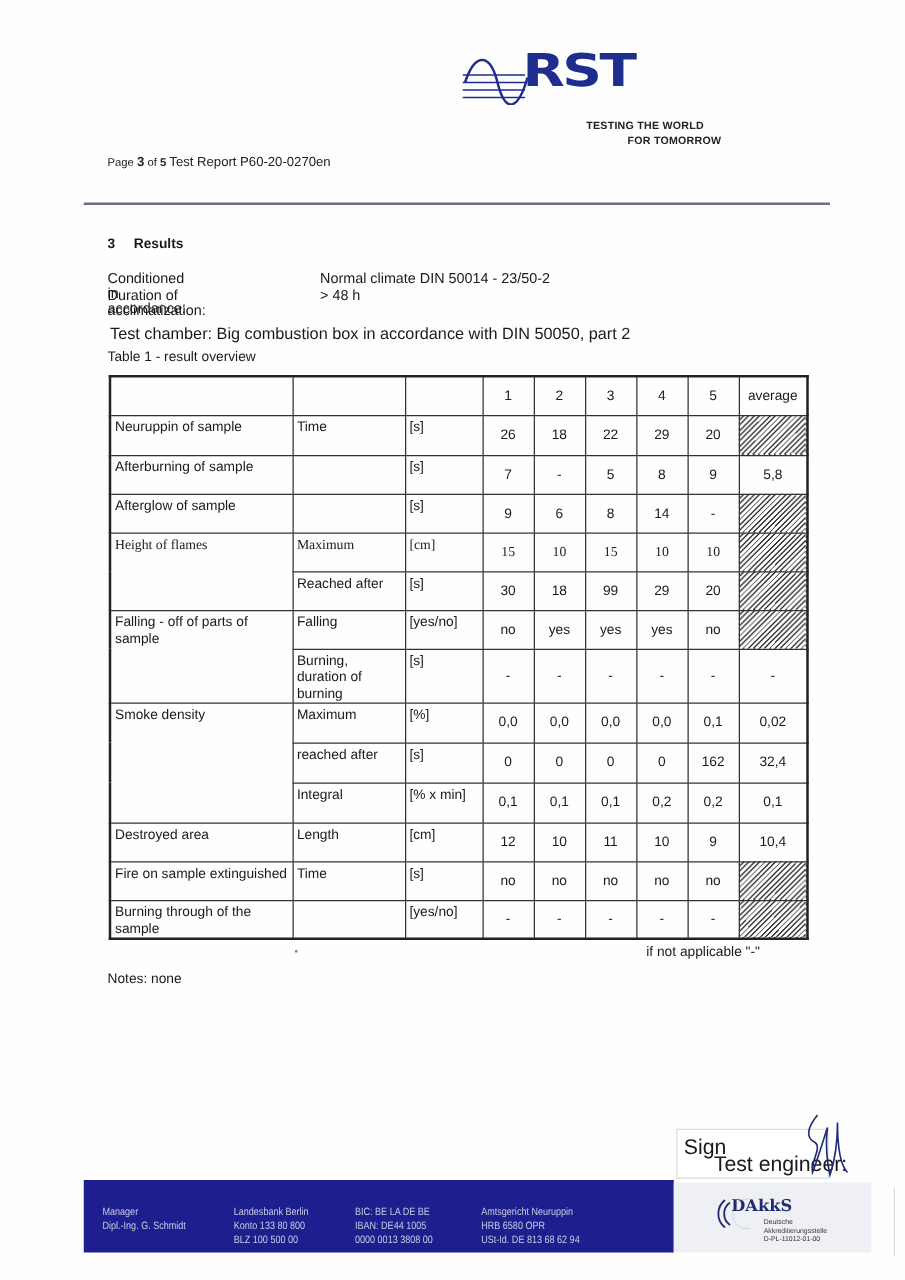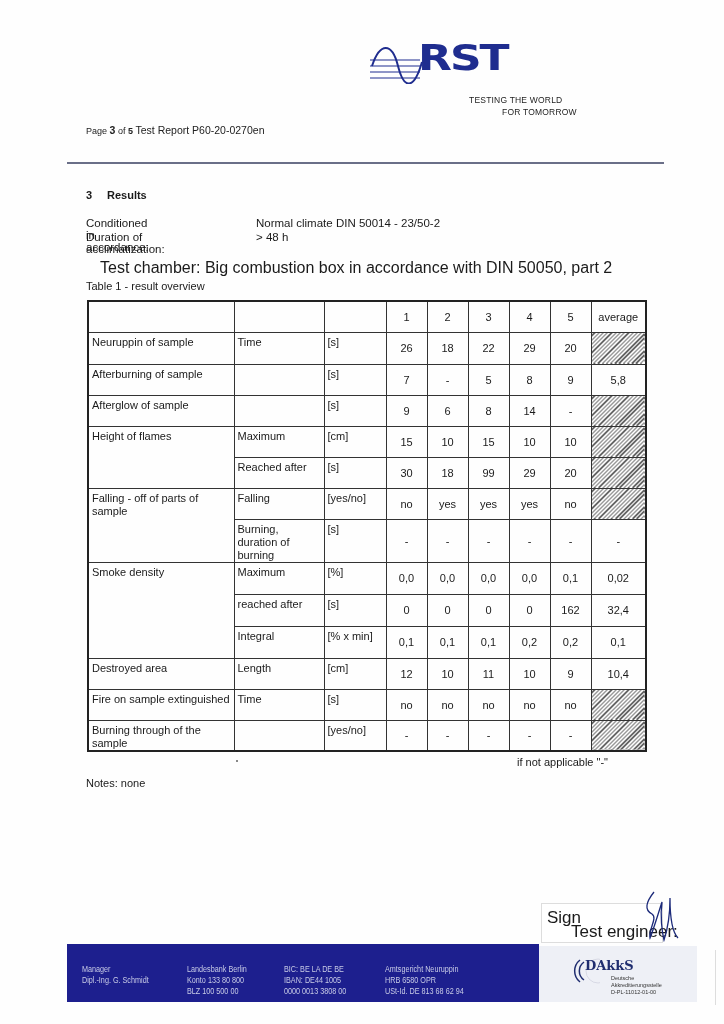--- a/index.html
+++ b/index.html
@@ -3,35 +3,35 @@
 <meta charset="utf-8">
 <style>
   html, body { margin:0; padding:0; }
   body { width:724px; height:1024px; background:#fefefe; position:relative; overflow:hidden;
          font-family:"Liberation Sans", sans-serif; color:#1a1a1a; }
   .abs { position:absolute; }
   
   #logo { left:370px; top:46px; width:175px; height:38px; }
   #logo-word { left:418px; top:38px; font-family:"DejaVu Sans", sans-serif; font-weight:bold; font-size:44px;
                color:#1f2d8f; letter-spacing:-2px; line-height:48px; transform:scaleY(0.82); transform-origin:top left; }
-  .tagline { font-size:8.5px; font-weight:normal; color:#222; letter-spacing:0.2px; }
+  .tagline { font-size:8.5px; font-weight:bold; color:#222; letter-spacing:0.2px; }
   #tag1 { left:469px; top:95px; }
   #tag2 { left:502px; top:107px; }
   #page-info { left:86px; top:124px; font-size:9px; color:#222; }
   #page-info b { font-weight:bold; }
   #page-info .big { font-size:10.5px; }
   #rule { left:67px; top:162px; width:597px; height:1.5px; background:#6a6f88; }
   #sec-title { left:86px; top:189px; font-size:11px; font-weight:bold; }
   #sec-title span.num { display:inline-block; width:21px; }
   .kv { font-size:11.5px; }
   .kv .k { position:absolute; left:0; }
   .kv .v { position:absolute; left:170px; white-space:nowrap; }
   #kv1 { left:86px; top:217px; }
   #kv2 { left:86px; top:231px; }
-  #chamber { left:100px; top:259px; font-size:16px; }
+  #chamber { left:88px; top:259px; font-size:13px; }
   #table-caption { left:86px; top:280px; font-size:11px; }
   
   #result-table { left:87px; top:300px; border-collapse:collapse; border:2px solid #222; }
   #result-table td { border:1px solid #333; font-size:11px; padding:0; vertical-align:top; }
   #result-table td.lab { padding:3px 3px 0 3px; line-height:13px; }
   #result-table td.num { text-align:center; vertical-align:middle; }
   #result-table td.hatch {
     background: repeating-linear-gradient(135deg, #fff 0px, #fff 2px, #333 2px, #333 3px);
   }
   #notes { left:86px; top:777px; font-size:11px; }
@@ -146,21 +146,21 @@
         <td class="lab">Afterglow of sample</td>
         <td class="lab"></td>
         <td class="lab">[s]</td>
         <td class="num">9</td>
         <td class="num">6</td>
         <td class="num">8</td>
         <td class="num">14</td>
         <td class="num">-</td>
         <td class="hatch"></td>
       </tr>
-      <tr style="height: 31px;">
+      <tr style="height: 31px; font-family: Liberation Serif, serif;">
         <td class="lab" rowspan="2">Height of flames</td>
         <td class="lab">Maximum</td>
         <td class="lab">[cm]</td>
         <td class="num">15</td>
         <td class="num">10</td>
         <td class="num">15</td>
         <td class="num">10</td>
         <td class="num">10</td>
         <td class="hatch"></td>
       </tr>

